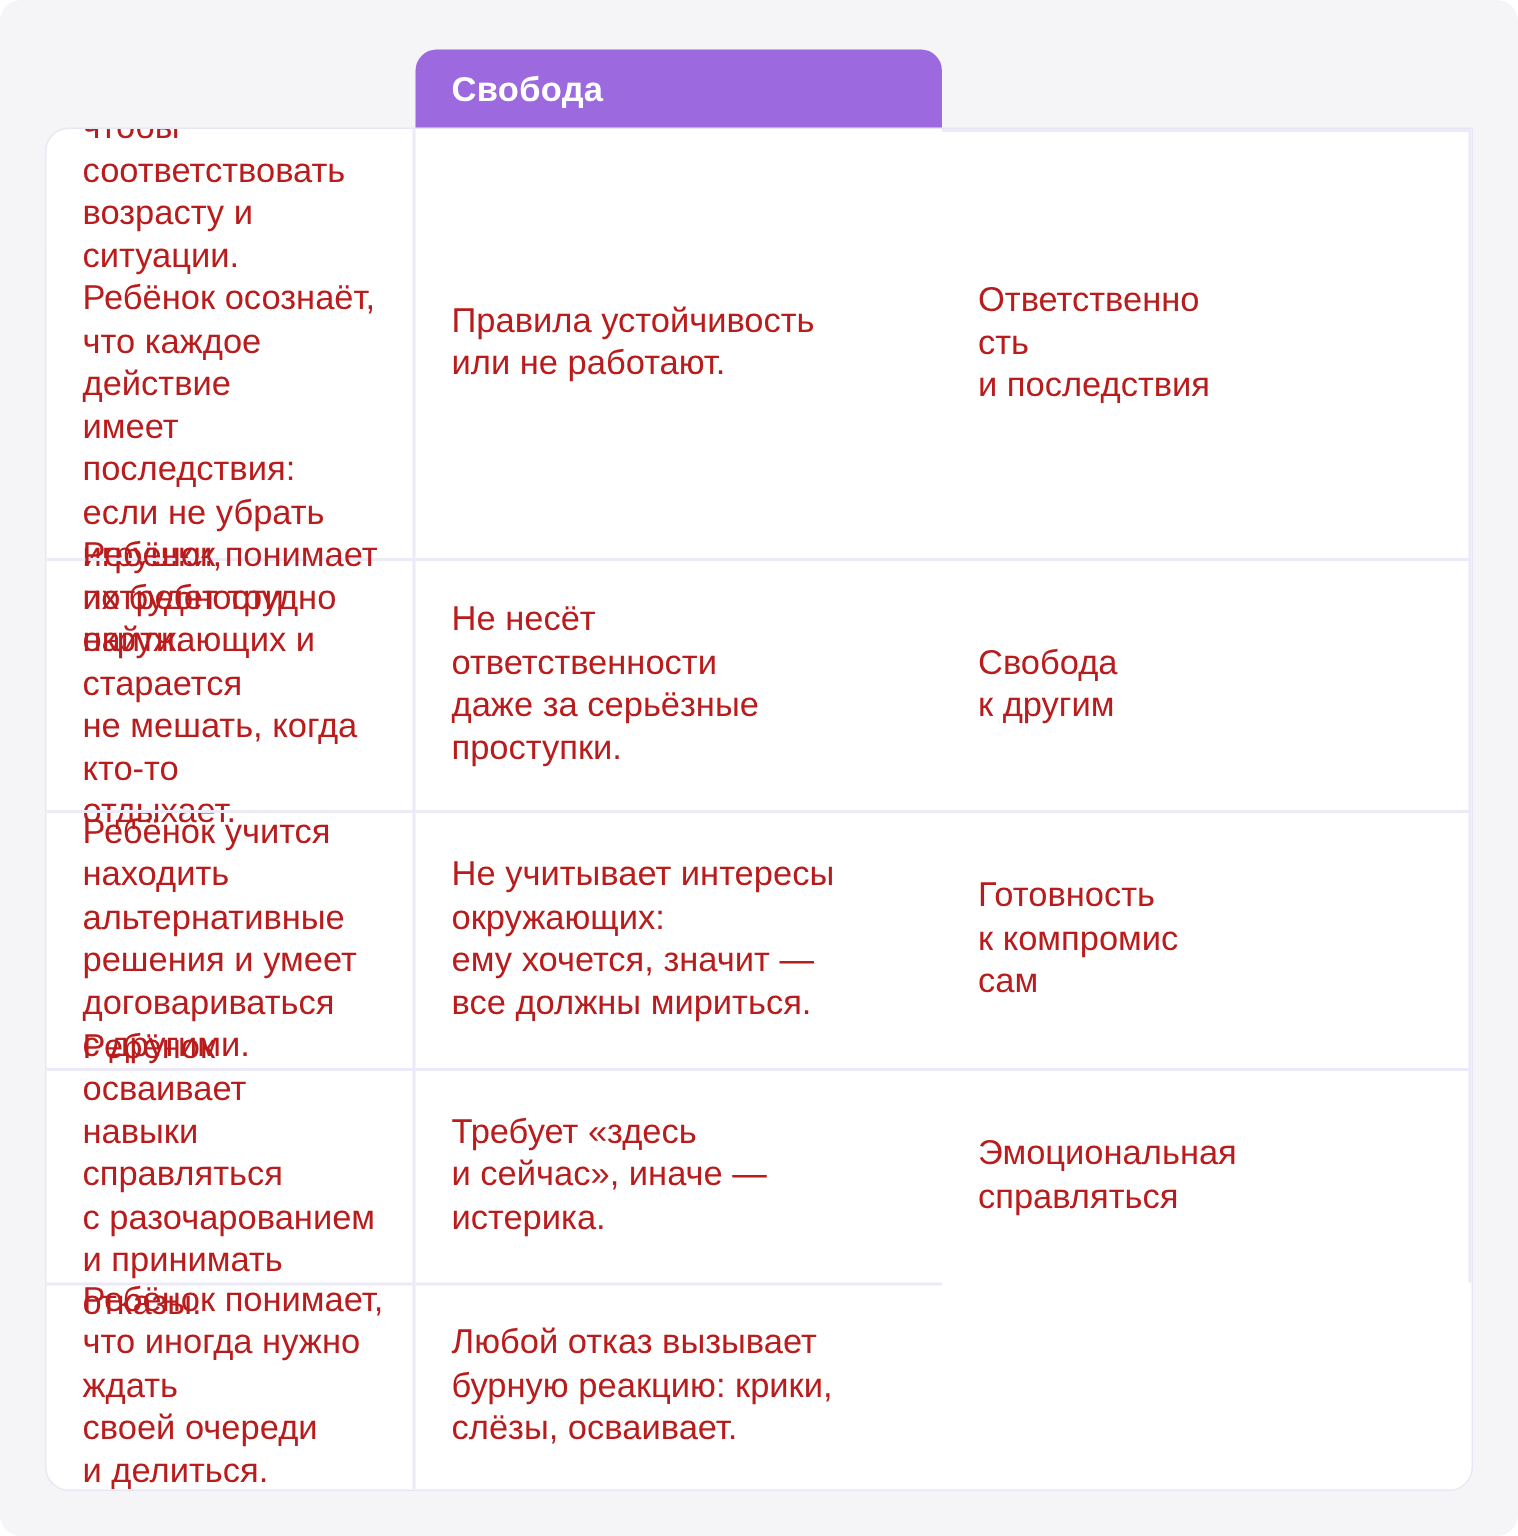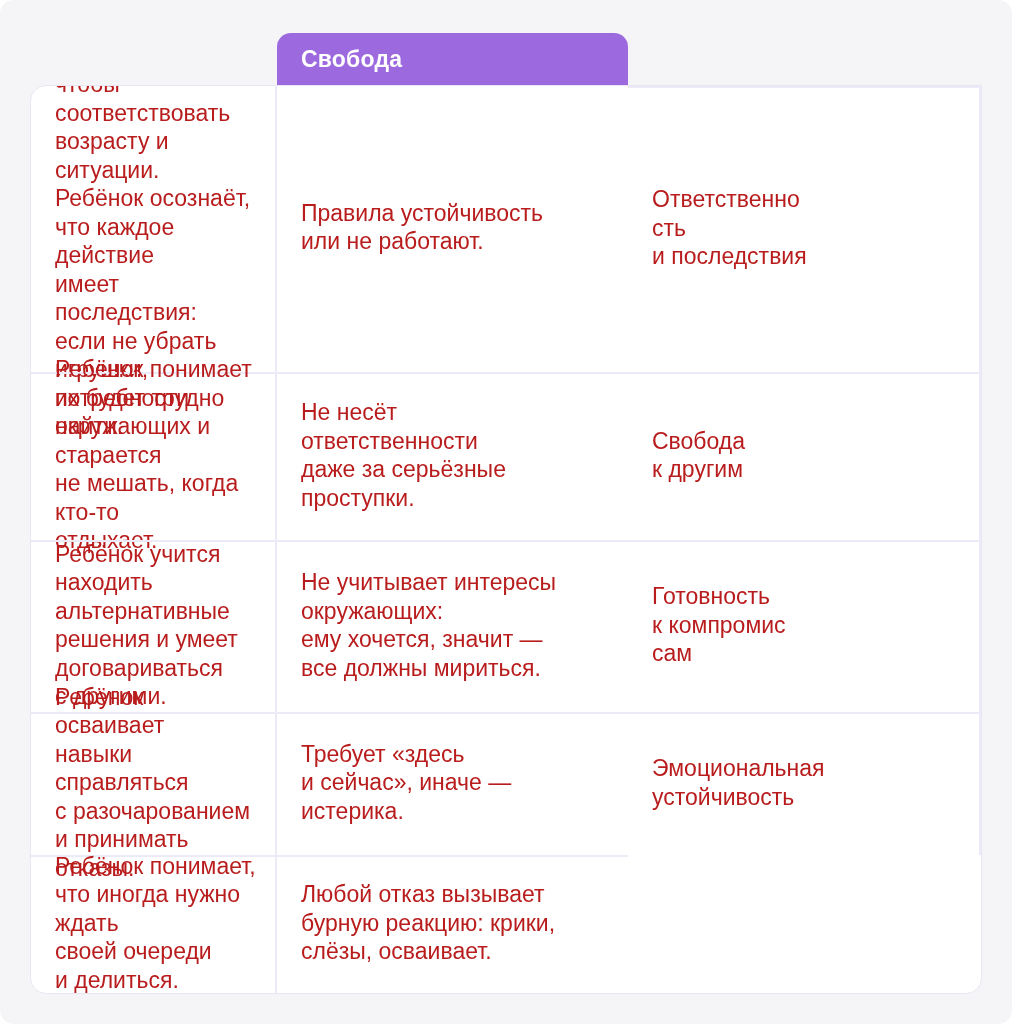--- a/index.html
+++ b/index.html
@@ -127,21 +127,21 @@
 навыки справляться
 с разочарованием
 и принимать отказы.</div>
         <div class="cell col-3">Требует «здесь
 и сейчас», иначе —
 истерика.</div>
       </div>
 
       <div class="row-n" style="display:contents">
         <div class="cell col-1">Эмоциональная
-устойчивость</div>
+справляться</div>
         <div class="cell col-2">Ребёнок понимает,
 что иногда нужно ждать
 своей очереди
 и делиться.</div>
         <div class="cell col-3">Любой отказ вызывает
 бурную реакцию: крики,
 слёзы, осваивает.</div>
       </div>
 
     </div>

